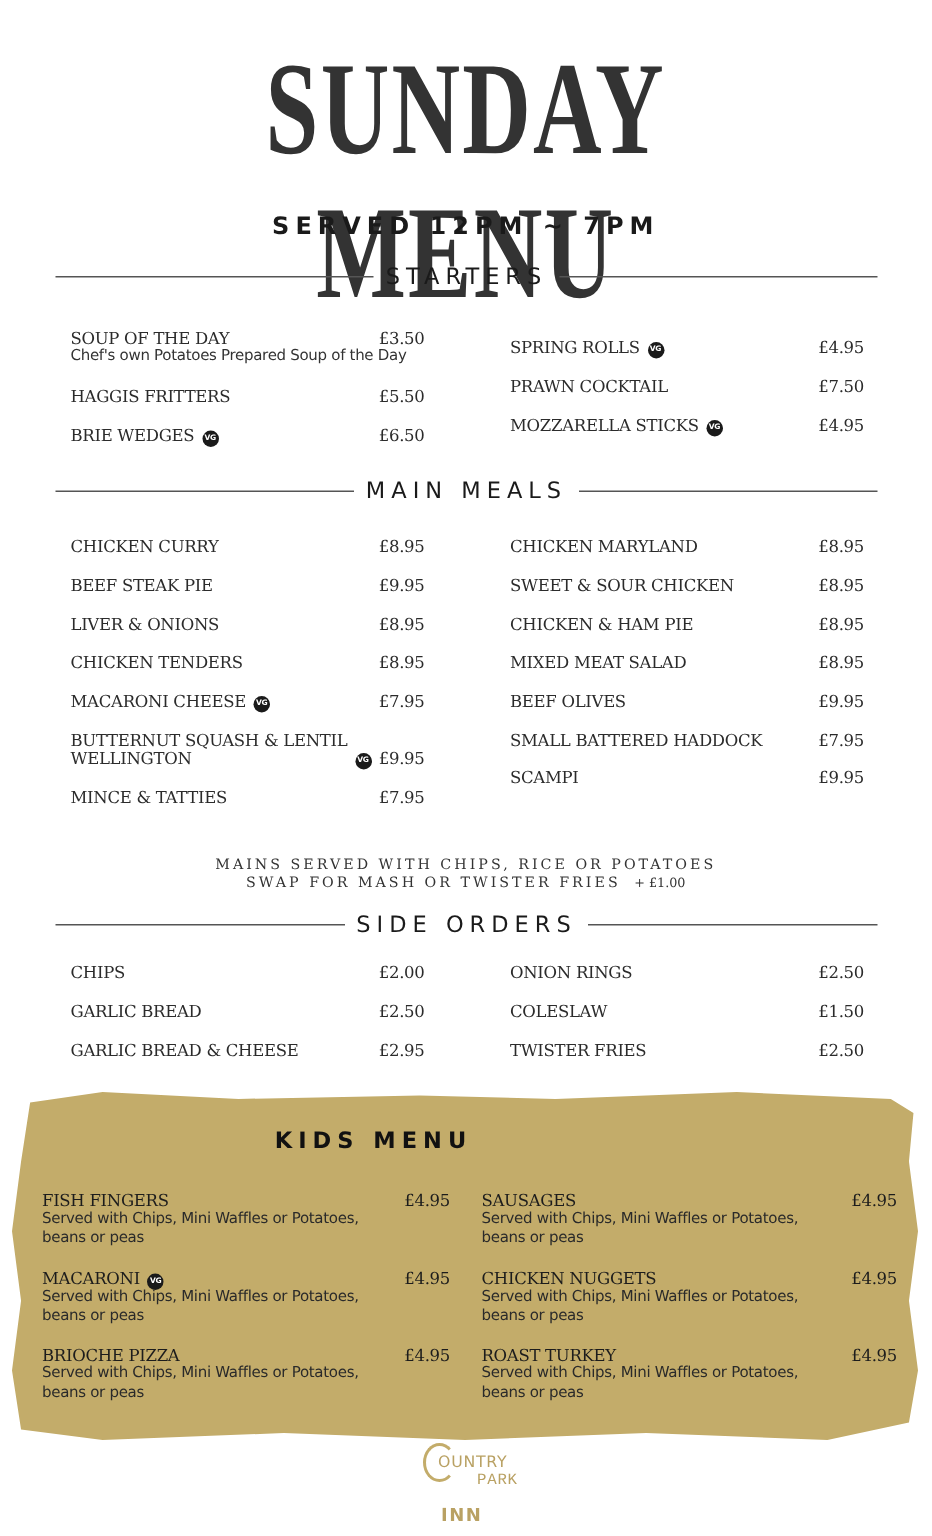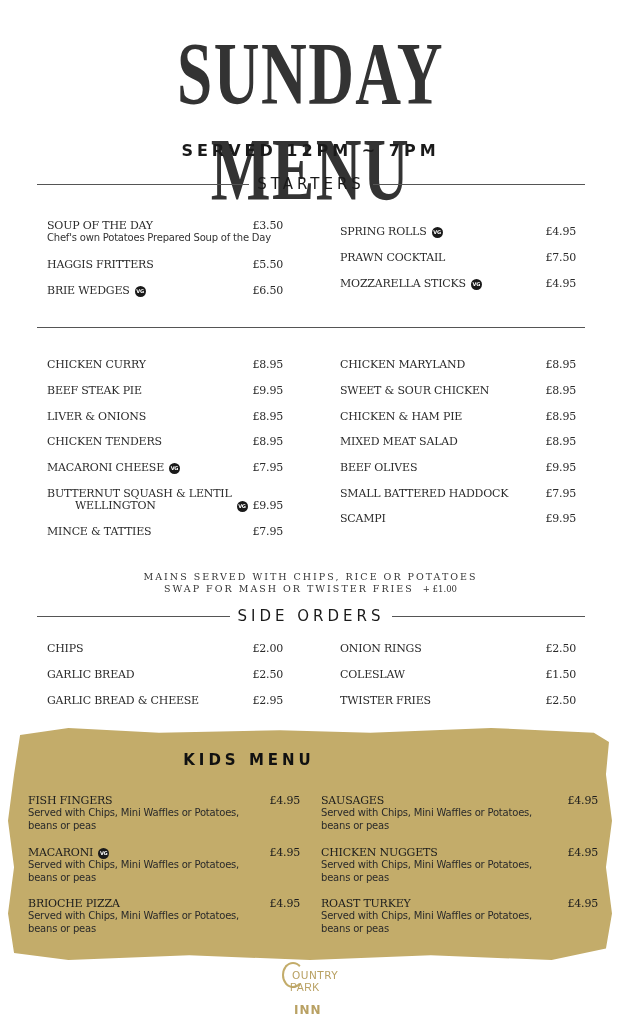--- a/index.html
+++ b/index.html
@@ -55,21 +55,21 @@
   }
   .kid .name, .kid .price { color: #1c1c1c; }
   .kid .desc { color: #2a2a2a; }
 
   .logo { position: absolute; left: 270px; top: 960px; width: 90px; height: 64px; }
   .logo .c {
     position: absolute; left: 12px; top: 2px; width: 22px; height: 26px;
     border: 2px solid #c3ac6a; border-right-color: transparent; border-radius: 50%;
   }
   .logo .t1 { position: absolute; left: 22px; top: 9px; font-family: "DejaVu Sans", sans-serif; font-size: 10.5px; color: #b9a163; letter-spacing: 0.5px; }
-  .logo .t2 { position: absolute; left: 20px; top: 21px; font-family: Liberation Sans, sans-serif; font-size: 10.5px; color: #b9a163; letter-spacing: 0.5px; }
+  .logo .t2 { position: absolute; left: 48px; top: 21px; font-family: Liberation Mono, monospace; font-size: 10.5px; color: #b9a163; letter-spacing: 0.5px; }
   .logo .t3 { position: absolute; left: 24px; top: 43px; font-family: "DejaVu Sans", sans-serif; font-size: 12px; color: #b9a163; font-weight: bold; letter-spacing: 1px; }
 </style>
 </head>
 <body>
 
 <div class="title">SUNDAY MENU</div>
 <div class="served">SERVED 12PM ~ 7PM</div>
 
 <div class="section-head" style="top:173px;">
   <div class="line"></div>
@@ -99,20 +99,21 @@
   <span class="name">PRAWN COCKTAIL</span>
   <span class="price" style="right:0;">£7.50</span>
 </div>
 <div class="item" style="left:340px; top:277px; width:236px;">
   <span class="name"><span>MOZZARELLA STICKS</span><span class="vg">VG</span></span>
   <span class="price" style="right:0;">£4.95</span>
 </div>
 
 <div class="section-head" style="top:316px;">
   <div class="line"></div>
+  <div class="label">MAIN MEALS</div>
   <div class="line"></div>
 </div>
 
 <div class="item" style="left:47px; top:358px; width:236px;">
   <span class="name">CHICKEN CURRY</span>
   <span class="price" style="right:0;">£8.95</span>
 </div>
 <div class="item" style="left:47px; top:384px; width:236px;">
   <span class="name">BEEF STEAK PIE</span>
   <span class="price" style="right:0;">£9.95</span>
@@ -124,21 +125,21 @@
 <div class="item" style="left:47px; top:435px; width:236px;">
   <span class="name">CHICKEN TENDERS</span>
   <span class="price" style="right:0;">£8.95</span>
 </div>
 <div class="item" style="left:47px; top:461px; width:236px;">
   <span class="name"><span>MACARONI CHEESE</span><span class="vg">VG</span></span>
   <span class="price" style="right:0;">£7.95</span>
 </div>
 <div class="item" style="left:47px; top:487px; width:236px;">
   <span class="name">BUTTERNUT SQUASH &amp; LENTIL</span>
-  <span class="name" style="top:12px;margin-left:28px;">WELLINGTON</span>
+  <span class="name" style="top:12px;">WELLINGTON</span>
   <span class="price" style="right:0; top:12px;"><span class="vg" style="margin-left:0; margin-right:5px;">VG</span><span>£9.95</span></span>
 </div>
 <div class="item" style="left:47px; top:525px; width:236px;">
   <span class="name">MINCE &amp; TATTIES</span>
   <span class="price" style="right:0;">£7.95</span>
 </div>
 
 <div class="item" style="left:340px; top:358px; width:236px;">
   <span class="name">CHICKEN MARYLAND</span>
   <span class="price" style="right:0;">£8.95</span>

